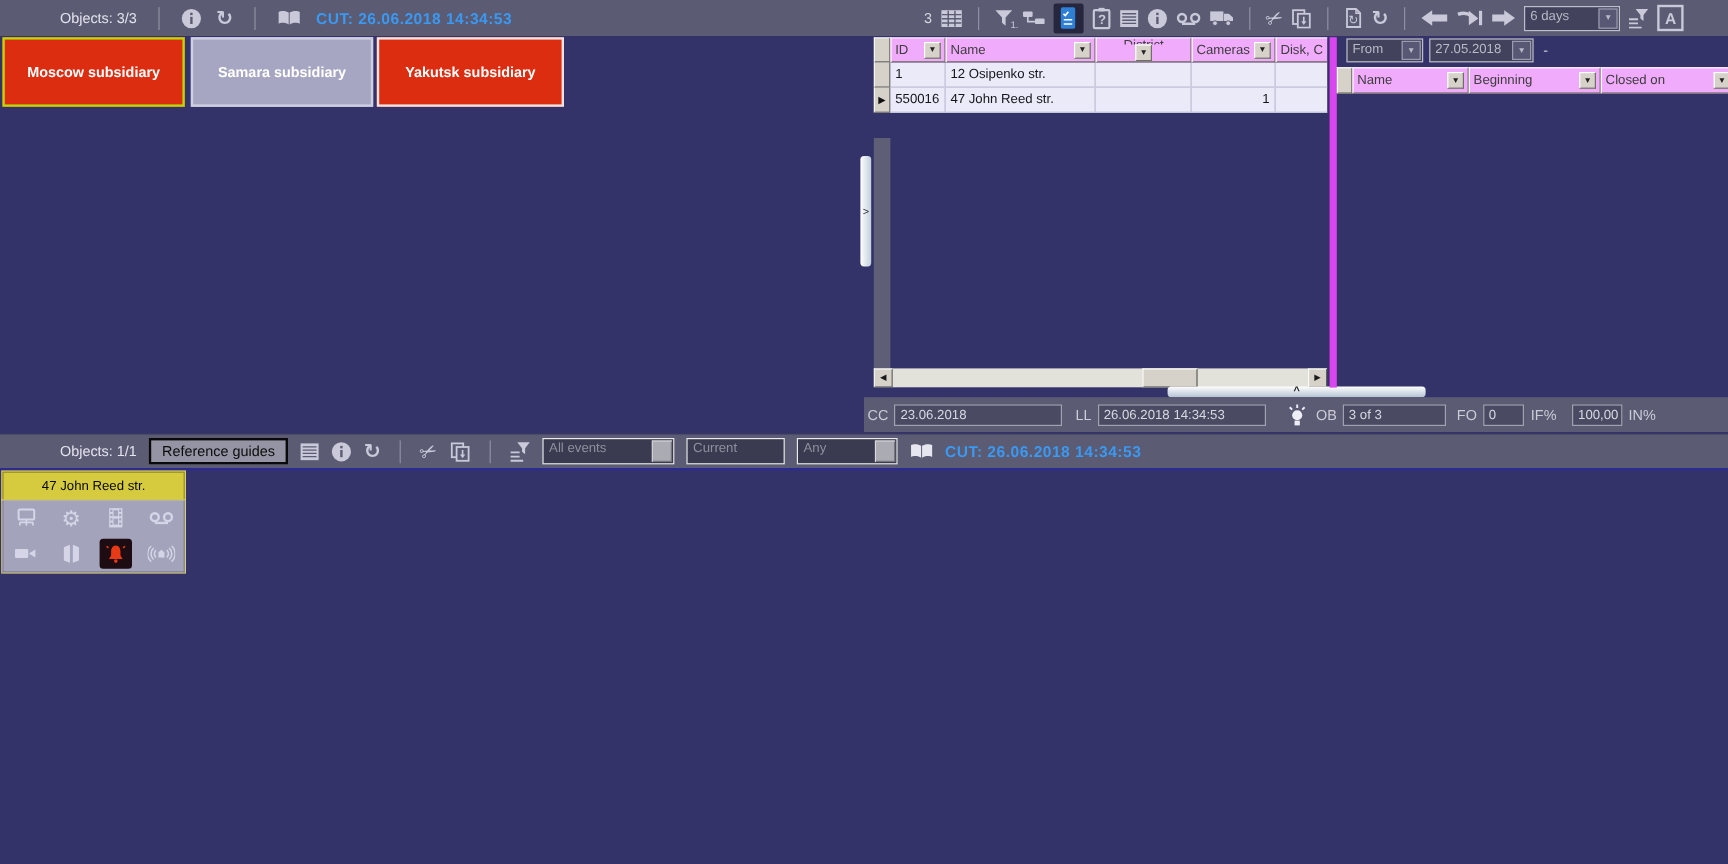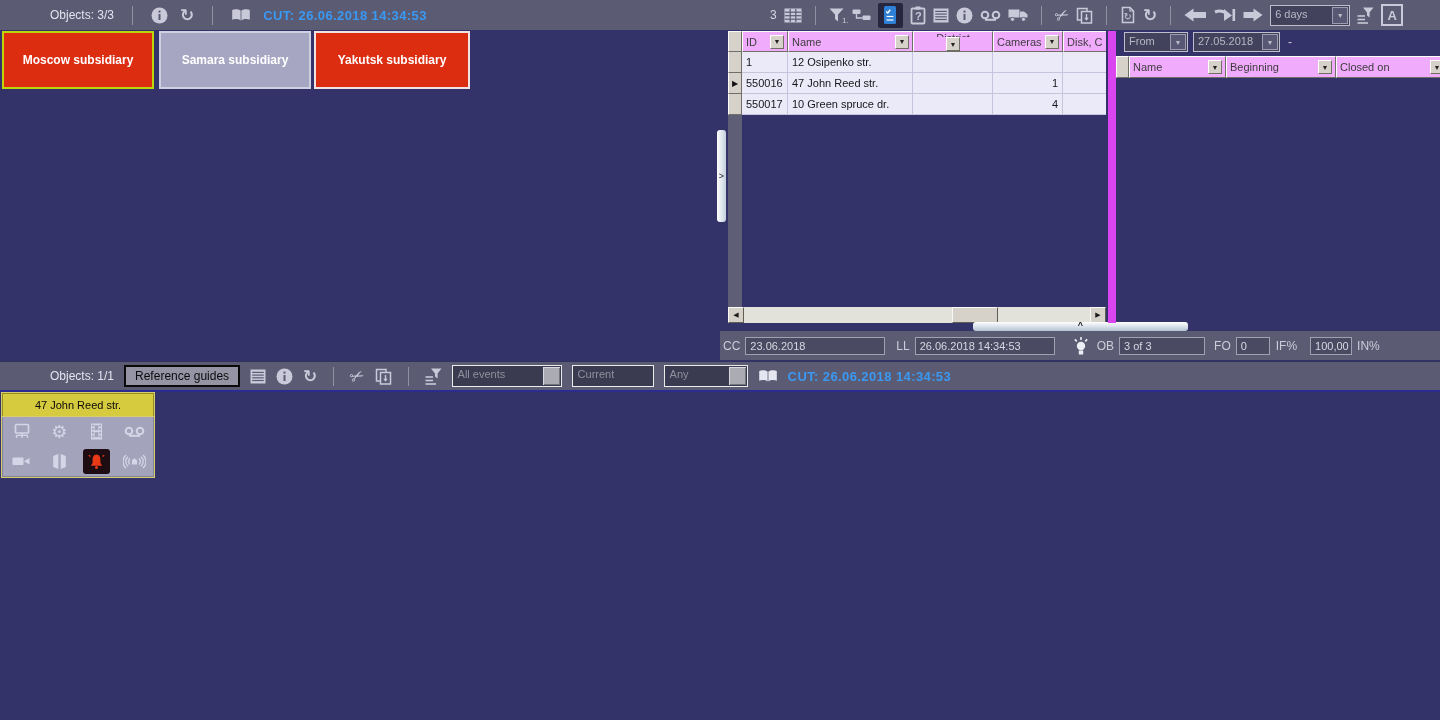--- a/index.html
+++ b/index.html
@@ -293,45 +293,37 @@
 
   <div style="display:flex;height:21px;">
     <span class="rind">▶</span>
     <span class="cell" style="width:46px;">550016</span>
     <span class="cell" style="width:125px;">47 John Reed str.</span>
     <span class="cell" style="width:80px;"></span>
     <span class="cell num" style="width:70px;">1</span>
     <span class="cell" style="width:120px;"></span>
   </div>
 
-  <div style="display:flex;height:21px;">
-    <span class="rind"></span>
-    <span class="cell" style="width:46px;">550017</span>
-    <span class="cell" style="width:125px;">10 Green spruce dr.</span>
-    <span class="cell" style="width:80px;"></span>
-    <span class="cell num" style="width:70px;">4</span>
-    <span class="cell" style="width:120px;"></span>
-  </div>
 
   <div class="abs" style="left:0;top:84px;width:14px;height:192px;background:#5e5e76;"></div>
 
   <div class="abs" style="left:0;top:276px;width:378px;height:16px;display:flex;">
     <span class="sbbtn">◀</span>
     <span class="sbtrack">
         <span class="sbthumb" style="left:208px;width:46px;"></span>
       </span>
     <span class="sbbtn">▶</span>
   </div>
 </div>
 
 <div class="abs hsplit" style="left:973px;top:322px;width:215px;height:9px;">
   <span>^</span>
 </div>
 
-<div class="abs" style="left:1108px;top:31px;width:332px;height:292px;border-left:8px solid #d946ef;">
+<div class="abs" style="left:1108px;top:31px;width:332px;height:292px;border-left:6px solid #d946ef;">
   <div class="dksel abs" style="left:8px;top:1px;width:64px;height:20px;">
     <span class="txt">From</span>
     <span class="btn">▼</span>
   </div>
   <div class="dksel abs" style="left:77px;top:1px;width:87px;height:20px;">
     <span class="txt">27.05.2018</span>
     <span class="btn">▼</span>
   </div>
   <span class="abs slbl" style="left:172px;top:4px;">-</span>
   <div class="abs" style="left:0;top:25px;width:332px;height:22px;display:flex;">

